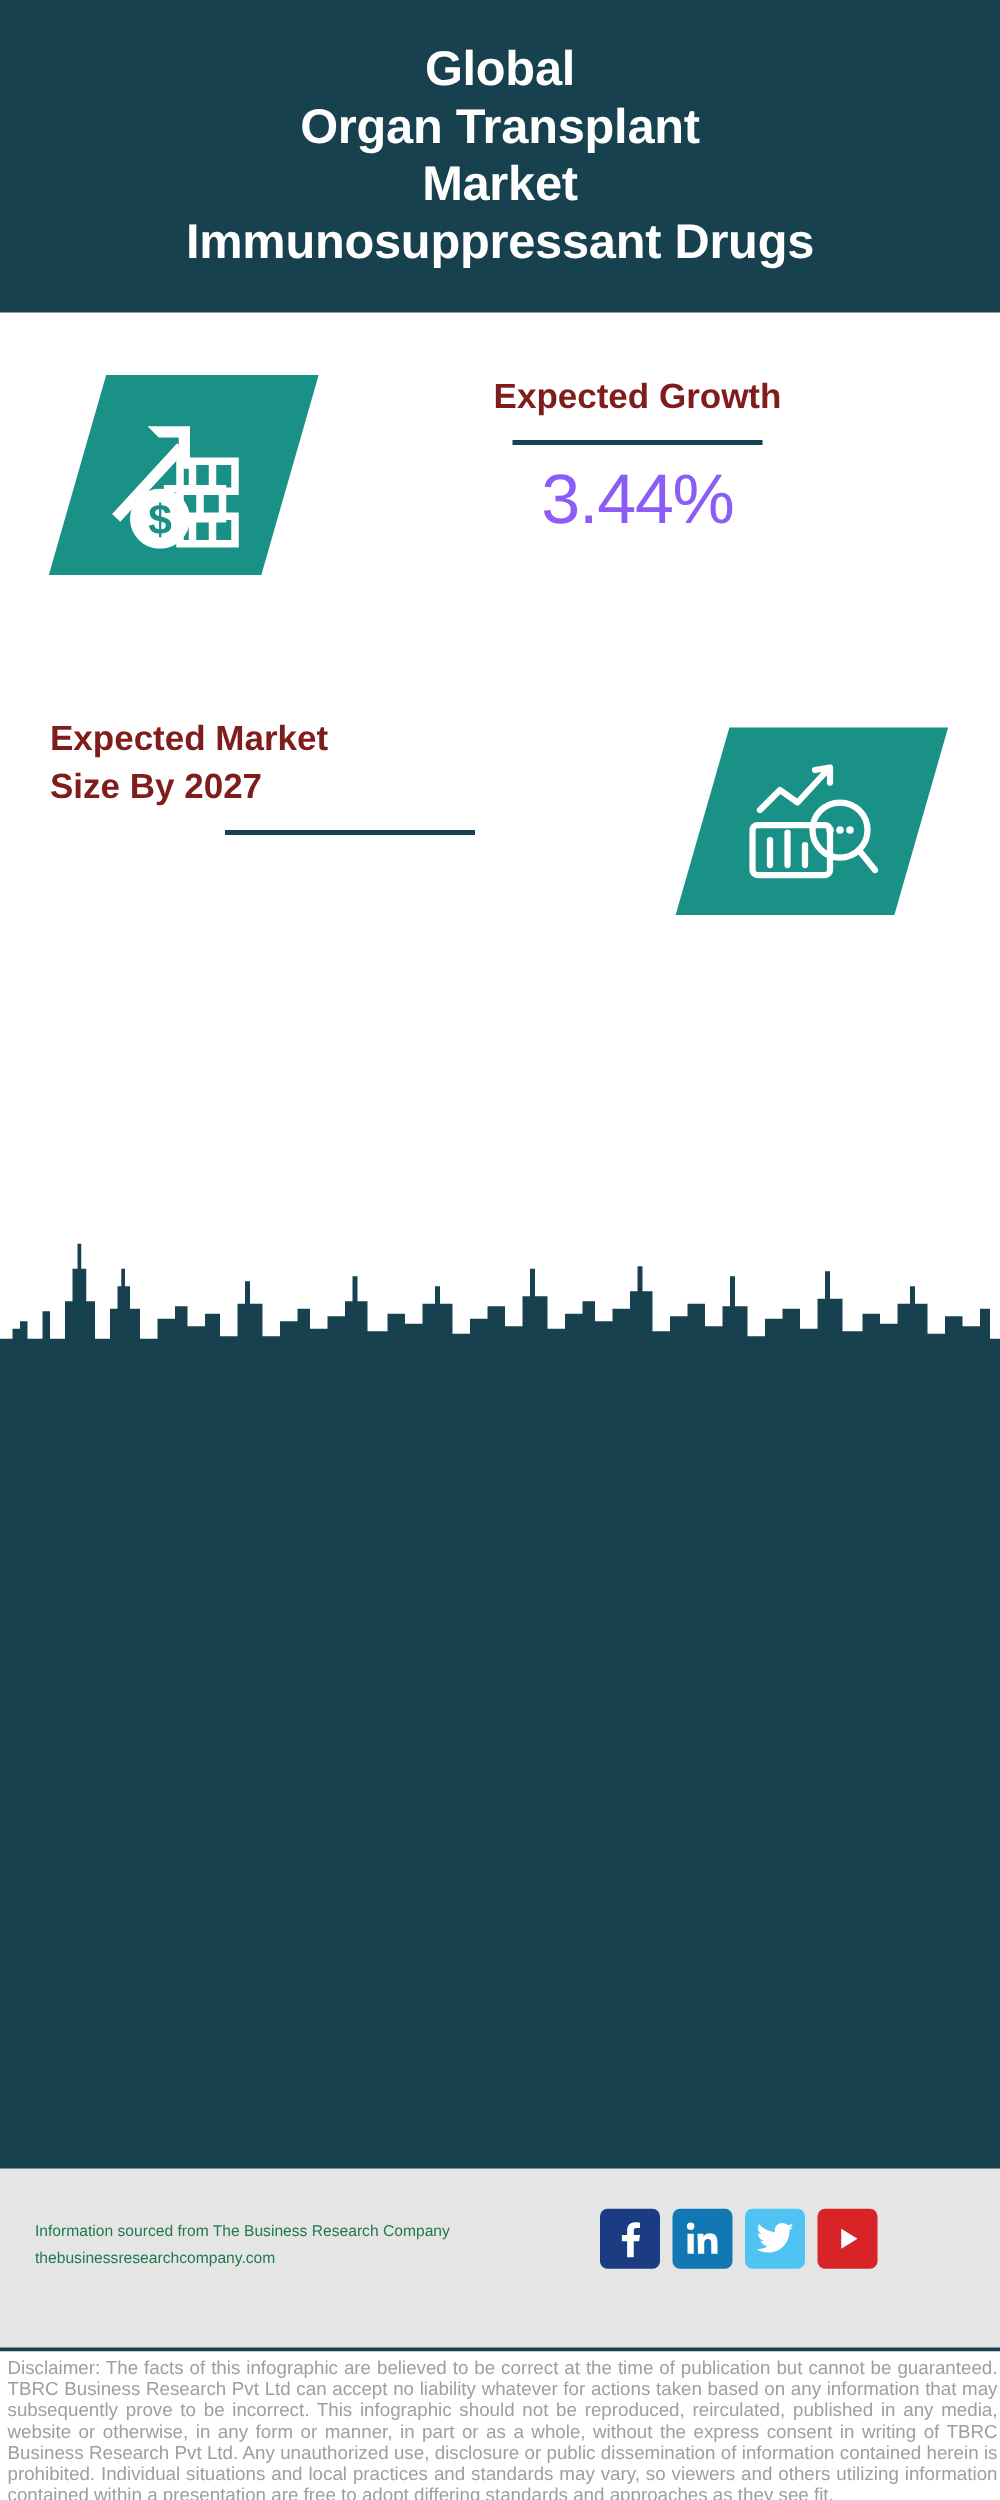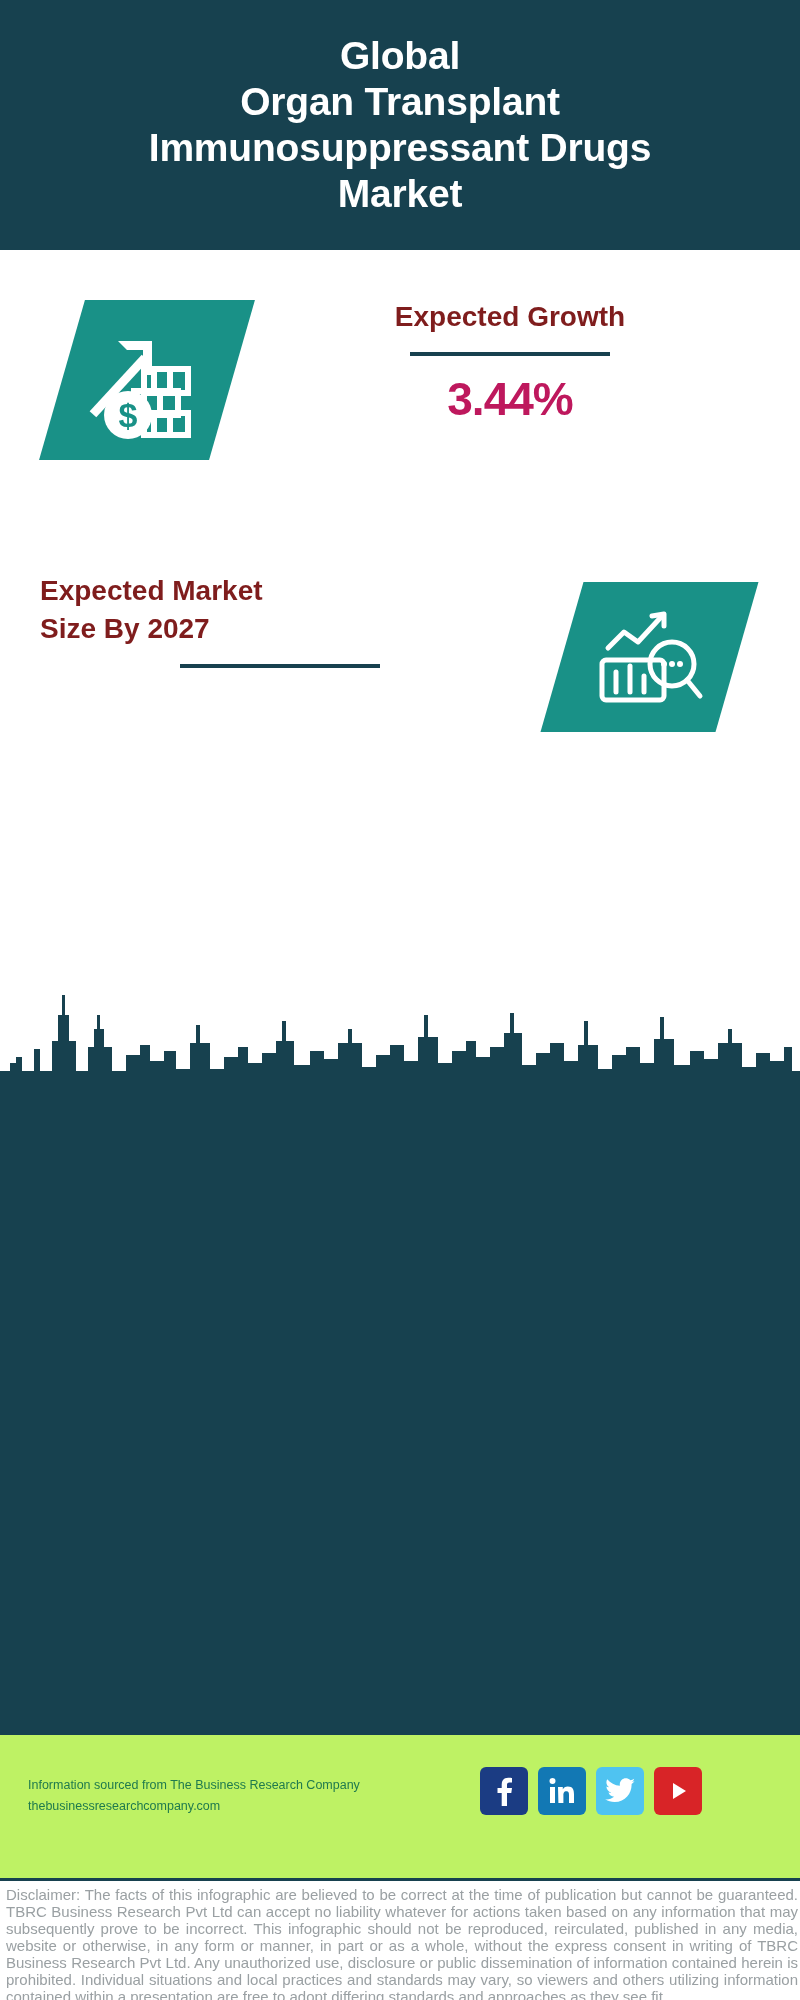--- a/index.html
+++ b/index.html
@@ -14,33 +14,33 @@
   .header-title div{white-space:nowrap;}
 
   
   .growth-sec{position:absolute;left:0;top:250px;width:800px;height:335px;}
   .para-box{position:absolute;background:#199187;transform:skewX(-16deg);}
   .para-inner{transform:skewX(16deg);width:100%;height:100%;display:flex;align-items:center;justify-content:center;}
   .growth-icon-box{left:62px;top:50px;width:170px;height:160px;}
   .growth-text{position:absolute;left:270px;top:48px;width:480px;text-align:center;}
   .kpi-label{color:#7f1d1d;font-size:28px;line-height:38px;font-weight:bold;}
   .kpi-rule{width:200px;height:4px;background:#17414f;margin:16px auto 10px auto;}
-  .kpi-value{color:#be185d;font-size:46px;line-height:66px;font-weight:bold;letter-spacing:-1px;}
+  .kpi-value{color:#8b5cf6;font-size:56px;line-height:66px;font-weight:normal;letter-spacing:-1px;}
 
   
   .size-sec{position:absolute;left:0;top:560px;width:800px;height:230px;}
   .size-text{position:absolute;left:40px;top:12px;width:480px;text-align:left;}
   .size-icon-box{left:562px;top:22px;width:175px;height:150px;}
 
   
   .dark-panel{position:absolute;left:0;top:1090px;width:800px;height:645px;background:#17414f;}
   .skyline{position:absolute;left:0;top:985px;width:800px;height:110px;}
 
   
-  .footer{position:absolute;left:0;top:1735px;width:800px;height:143px;background:#bef264;
+  .footer{position:absolute;left:0;top:1735px;width:800px;height:143px;background:#e5e5e5;
           border-bottom:3px solid #17414f;}
   .src-text{position:absolute;left:28px;top:40px;color:#1f7a4d;font-size:12.5px;line-height:21px;}
   .socials{position:absolute;left:480px;top:32px;display:flex;gap:10px;}
   .soc{width:48px;height:48px;border-radius:6px;display:flex;align-items:center;justify-content:center;}
   .soc svg{display:block;}
   .fb{background:#1b3c83;}
   .li{background:#1278b4;}
   .tw{background:#4fc3f1;}
   .yt{background:#d82427;}
 
@@ -49,22 +49,22 @@
 </style>
 </head>
 <body>
 
 <div class="page">
 
   <div class="header">
     <div class="header-title">
       <div>Global</div>
       <div>Organ Transplant</div>
+      <div>Market</div>
       <div>Immunosuppressant Drugs</div>
-      <div>Market</div>
     </div>
   </div>
 
   <div class="growth-sec">
     <div class="para-box growth-icon-box">
       <div class="para-inner">
         <svg width="130" height="118" viewBox="0 0 130 118">
           <g fill="none" stroke="#fff" stroke-width="9" stroke-linecap="square">
             <path d="M14 90 L60 40"></path>
           </g>

